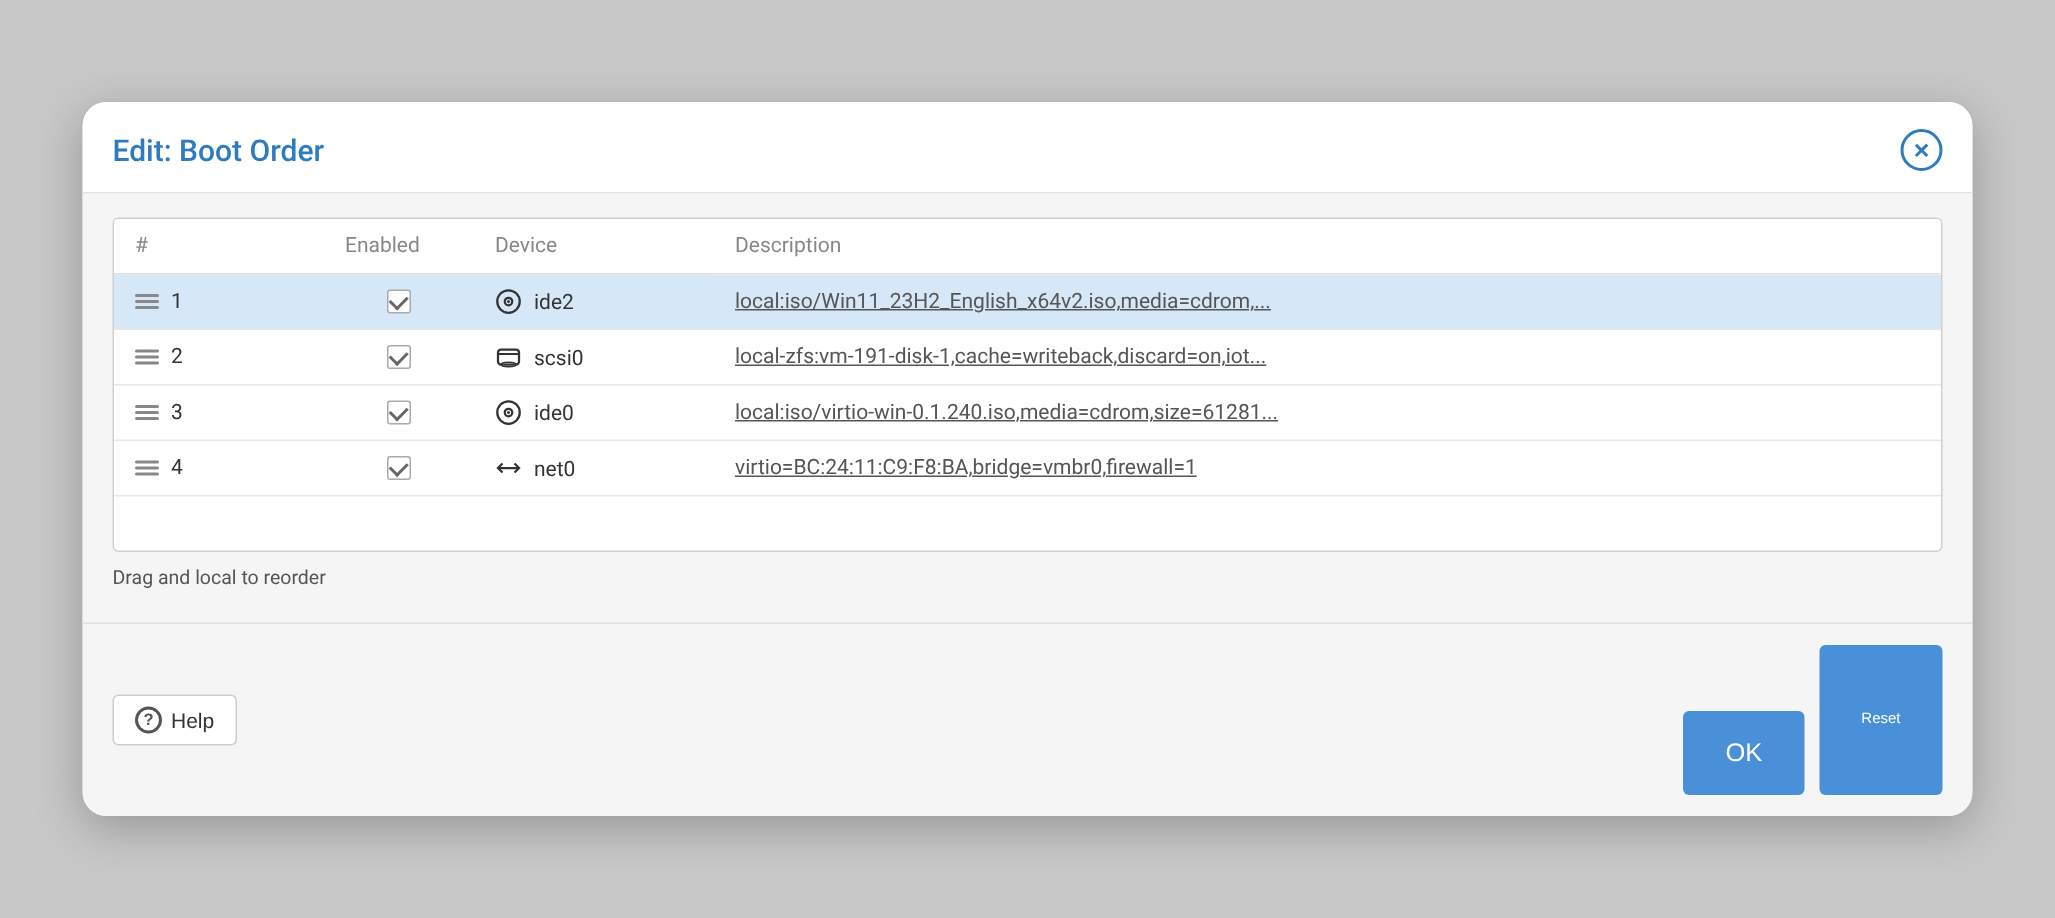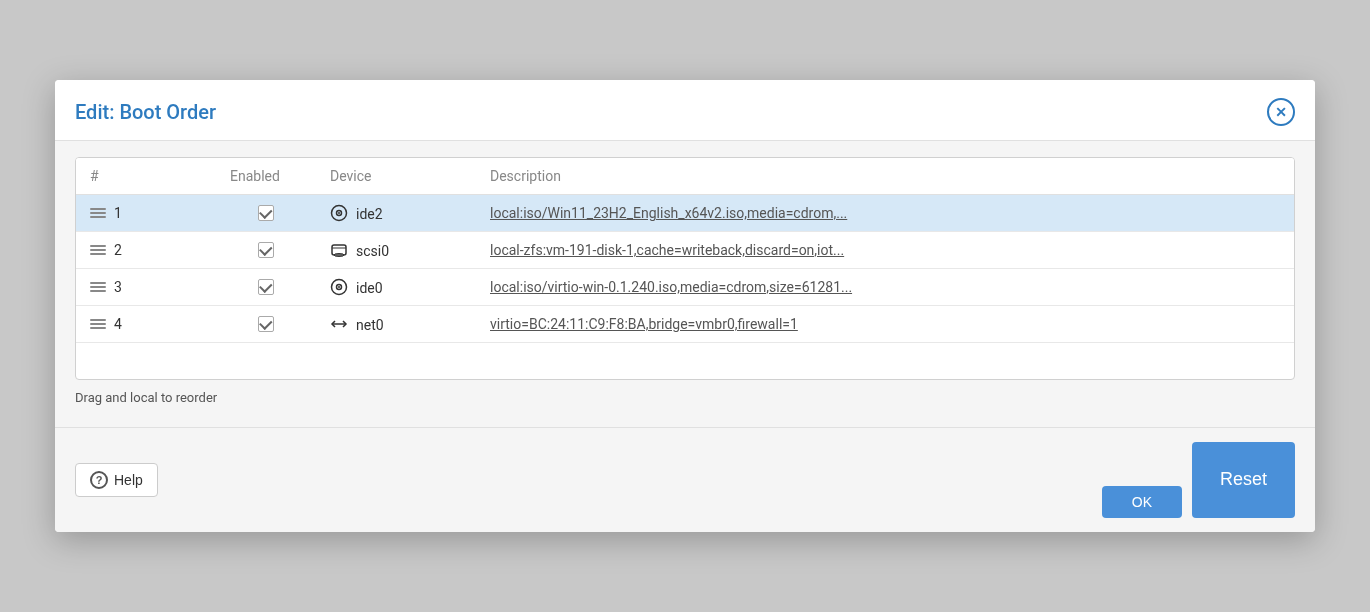--- a/index.html
+++ b/index.html
@@ -11,21 +11,21 @@
       height: 612px;
       display: flex;
       align-items: center;
       justify-content: center;
       overflow: hidden;
     }
 
     .dialog {
       position: relative;
       background: #f5f5f5;
-      border-radius: 4px;
+      border-radius: 16px;
       box-shadow: 0 8px 32px rgba(0,0,0,0.25);
       width: 1260px;
       padding: 0;
       overflow: hidden;
     }
 
     .dialog-header {
       background: white;
       padding: 18px 20px 14px 20px;
       display: flex;
@@ -228,34 +228,34 @@
     .footer-actions {
       display: flex;
       gap: 10px;
     }
 
     .btn-primary {
       background: #4a90d9;
       color: white;
       border: none;
       border-radius: 4px;
-      padding: 8px 28px;
-      font-size: 14px;
+      padding: 18px 28px;
+      font-size: 17px;
       cursor: pointer;
       min-width: 80px;
       margin-top: 44px;
     }
 
     .btn-secondary {
       background: #4a90d9;
       color: white;
       border: none;
       border-radius: 4px;
       padding: 24px 28px;
-      font-size: 18px;
+      font-size: 10px;
       cursor: pointer;
       min-width: 80px;
     }
   </style>
 </head>
 <body>
 
 <div class="dialog">
   <div class="dialog-header">
     <span class="dialog-title">Edit: Boot Order</span>

